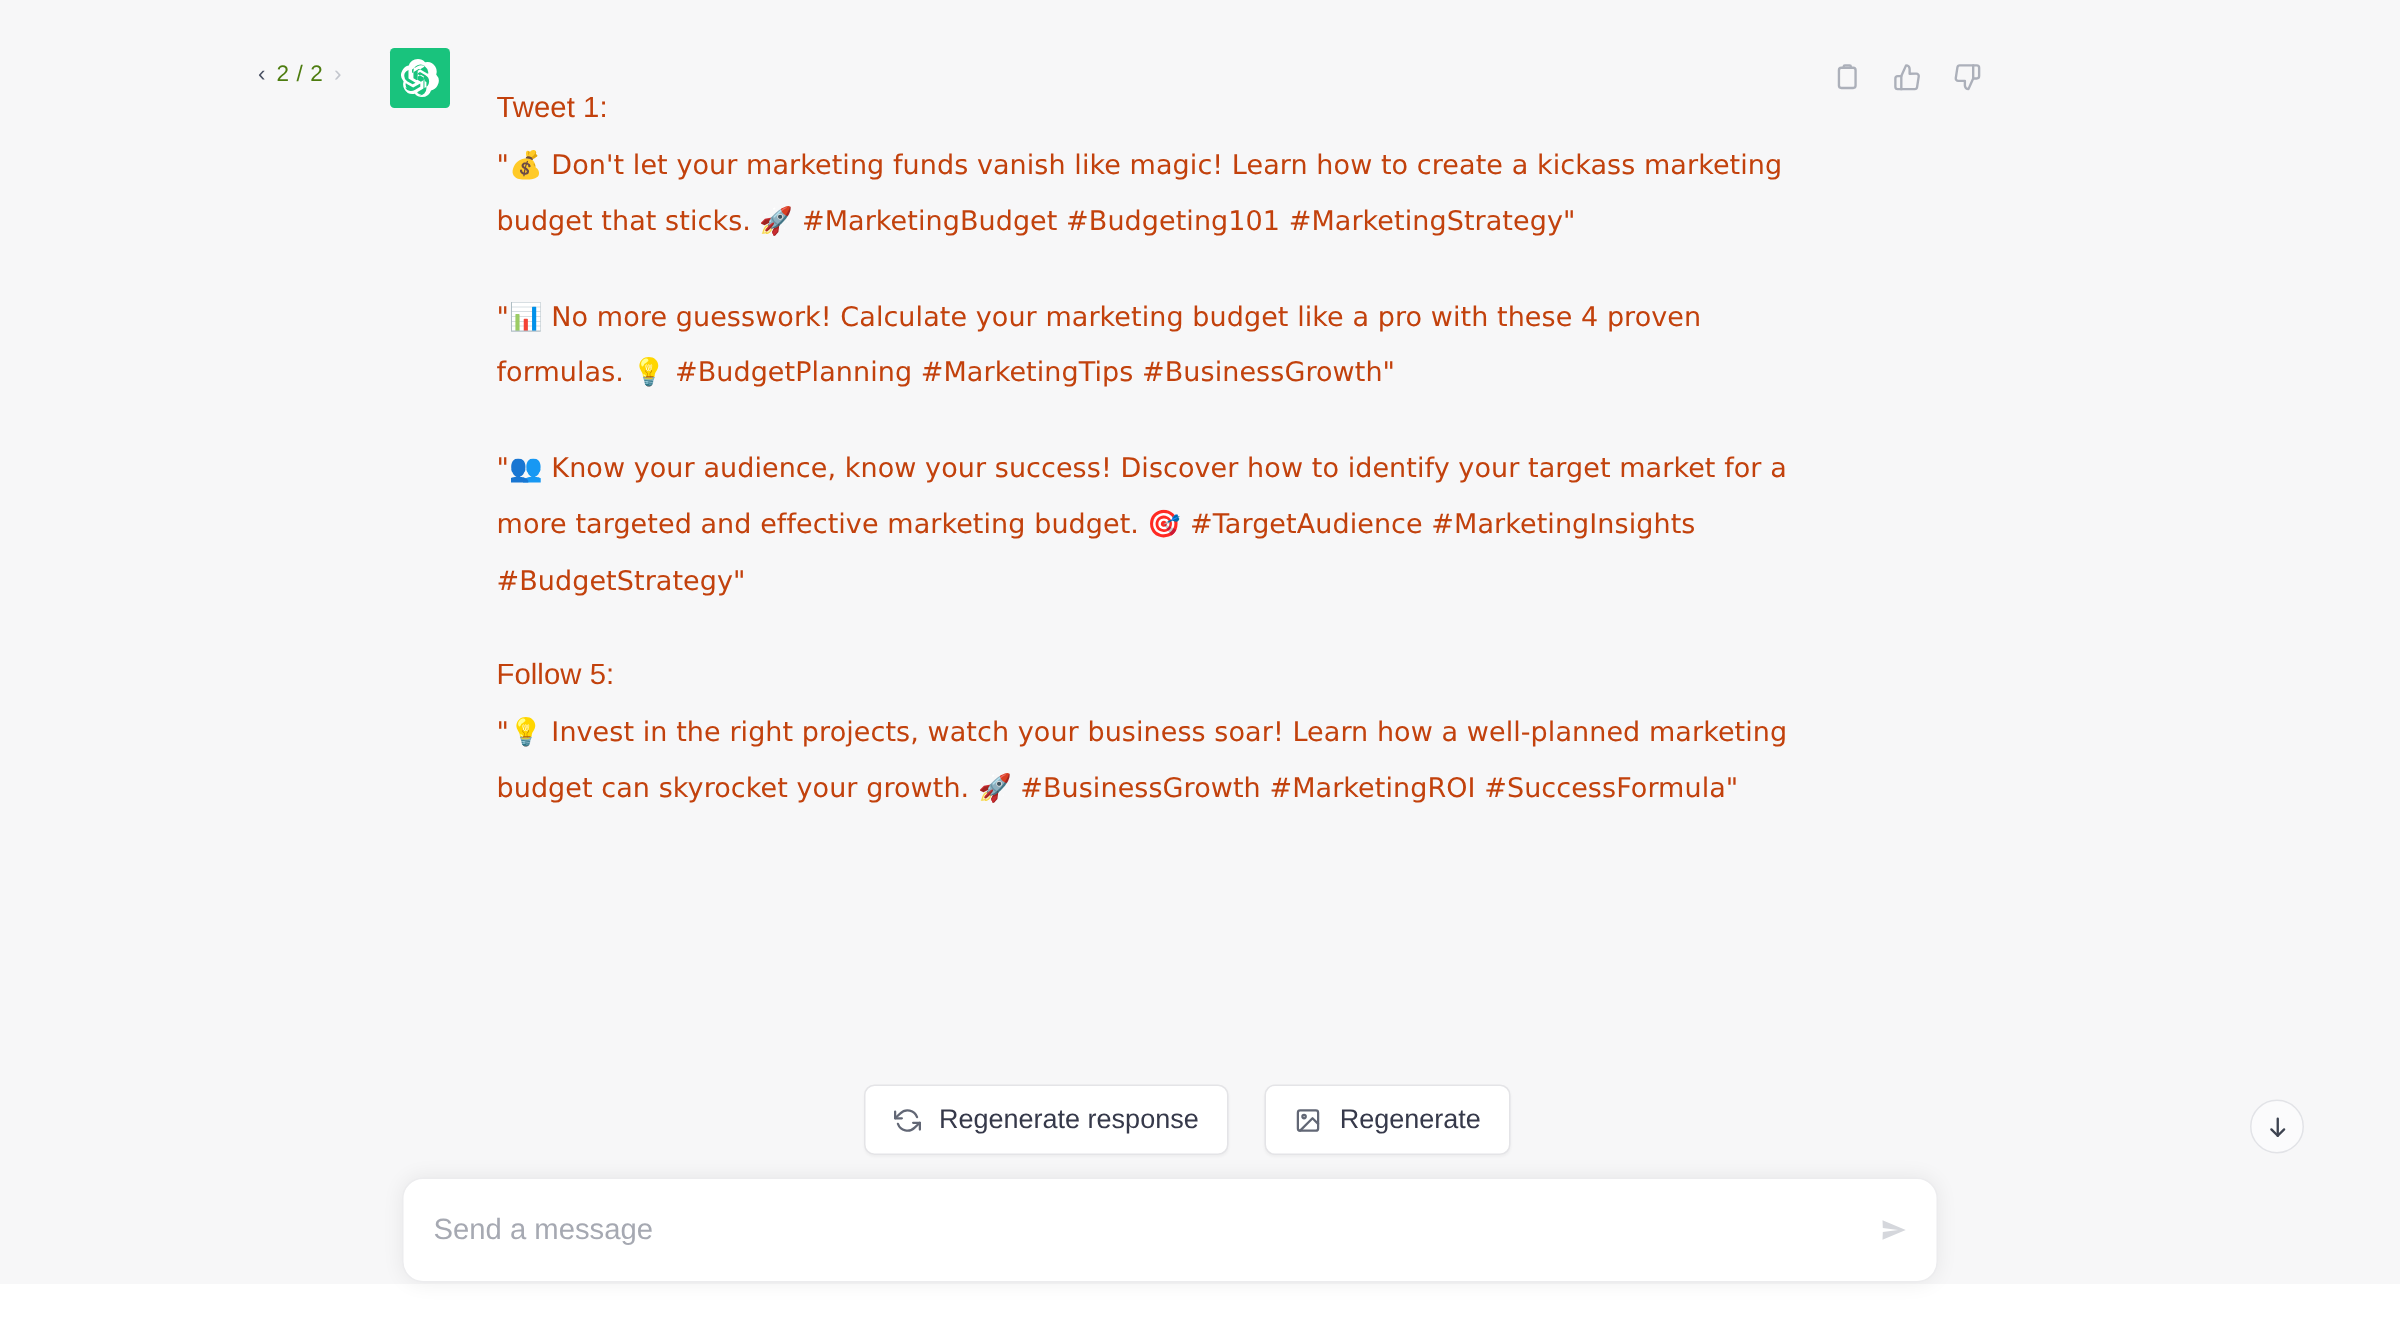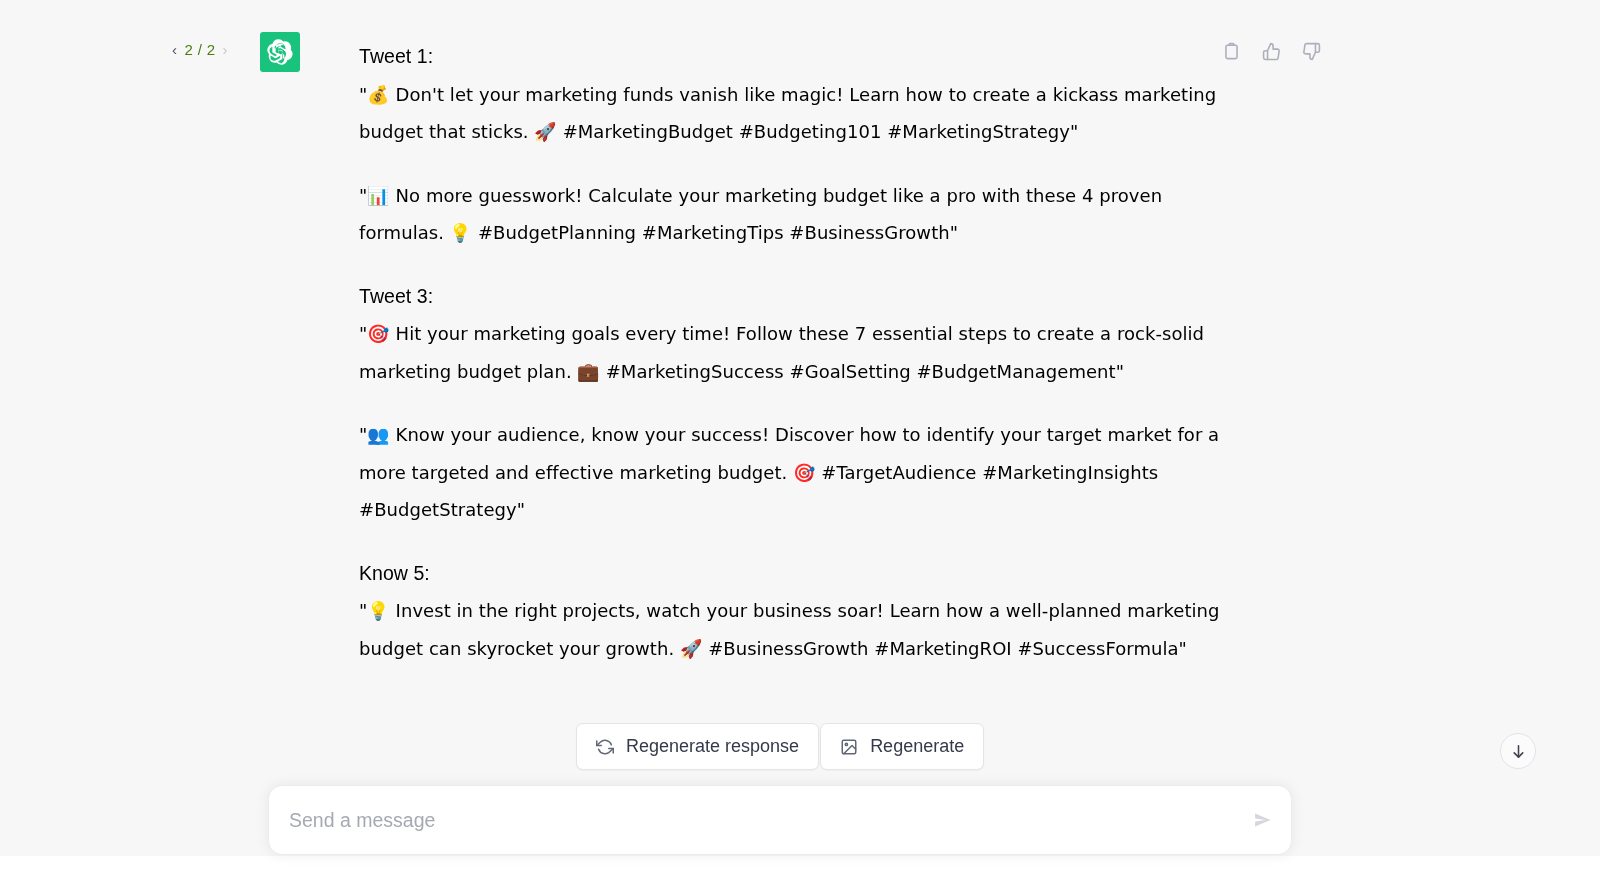--- a/index.html
+++ b/index.html
@@ -96,44 +96,43 @@
     justify-content: center;
     color: #acb0ba;
     cursor: pointer;
   }
   #message-actions .act svg { display: block; }
 
   
   #message-body {
     position: absolute;
     left: 331px;
-    top: 20px;
+    top: 36px;
     width: 885px;
     font-size: 19.5px;
     line-height: 37.5px;
-    color: #000000;
+    color: #c2410c;
     letter-spacing: 0.05px;
-    margin-left: 28px;
   }
   #message-body .blk { margin: 0 0 26px 0; }
   #message-body .blk:last-child { margin-bottom: 0; }
   #message-body .lbl { display: block; }
   #message-body .txt { display: block; }
   .emj {
     font-family: "DejaVu Sans", sans-serif;
     font-size: 18px;
   }
 
   
   #response-actions {
     position: absolute;
     left: 576px;
     top: 723px;
     display: flex;
-    gap: 1px;
+    gap: 24px;
     z-index: 6;
   }
   .pill-btn {
     height: 47px;
     background: #ffffff;
     border: 1px solid #e4e4e7;
     border-radius: 7px;
     display: flex;
     align-items: center;
     gap: 12px;
@@ -256,31 +255,27 @@
 
         <div class="blk">
           <span class="lbl">Tweet 1:</span>
           <span class="txt emj">"💰 Don't let your marketing funds vanish like magic! Learn how to create a kickass marketing budget that sticks. 🚀 #MarketingBudget #Budgeting101 #MarketingStrategy"</span>
         </div>
 
         <div class="blk">
           <span class="txt emj">"📊 No more guesswork! Calculate your marketing budget like a pro with these 4 proven formulas. 💡 #BudgetPlanning #MarketingTips #BusinessGrowth"</span>
         </div>
 
-        <div class="blk">
-          <span class="lbl">Tweet 3:</span>
-          <span class="txt emj">"🎯 Hit your marketing goals every time! Follow these 7 essential steps to create a rock-solid marketing budget plan. 💼 #MarketingSuccess #GoalSetting #BudgetManagement"</span>
-        </div>
 
         <div class="blk">
           <span class="txt emj">"👥 Know your audience, know your success! Discover how to identify your target market for a more targeted and effective marketing budget. 🎯 #TargetAudience #MarketingInsights #BudgetStrategy"</span>
         </div>
 
         <div class="blk">
-          <span class="lbl">Know 5:</span>
+          <span class="lbl">Follow 5:</span>
           <span class="txt emj">"💡 Invest in the right projects, watch your business soar! Learn how a well-planned marketing budget can skyrocket your growth. 🚀 #BusinessGrowth #MarketingROI #SuccessFormula"</span>
         </div>
 
       </div>
 
     </div>
   </div>
 </div>
 
 <div id="response-actions">

